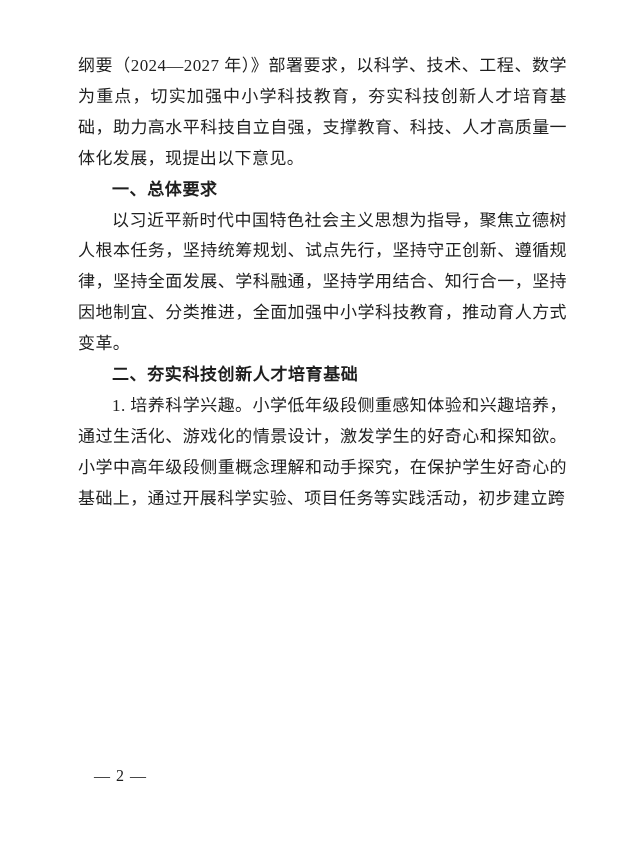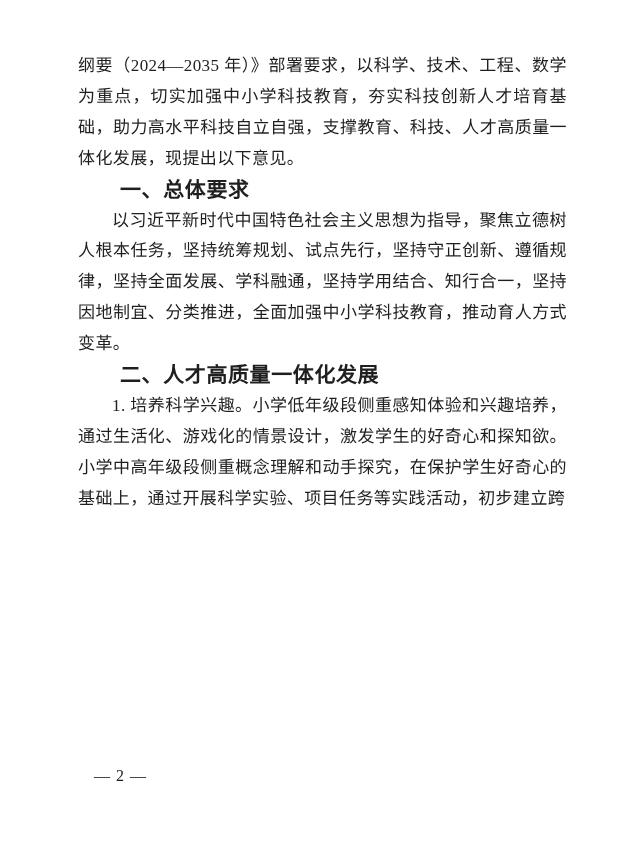--- a/index.html
+++ b/index.html
@@ -30,21 +30,21 @@
     margin: 0;
     padding: 0;
     text-indent: 2em;
   }
   p.para.continuation {
     text-indent: 0;
   }
   h2.heading {
     margin: 0;
     padding: 0;
-    font-size: 21px;
+    font-size: 17px;
     font-weight: 700;
     font-family: "Liberation Sans", "DejaVu Sans", sans-serif;
     text-indent: 2em;
     line-height: 30.9px;
     letter-spacing: 0.6px;
     text-align: left;
   }
   .page-number {
     position: absolute;
     left: 94px;
@@ -56,28 +56,28 @@
     line-height: 20px;
   }
 </style>
 </head>
 <body>
 
 <div class="page">
 
   <div class="doc-body">
 
-    <p class="para continuation">纲要（2024—2035 年）》部署要求，以科学、技术、工程、数学为重点，切实加强中小学科技教育，夯实科技创新人才培育基础，助力高水平科技自立自强，支撑教育、科技、人才高质量一体化发展，现提出以下意见。</p>
+    <p class="para continuation">纲要（2024—2027 年）》部署要求，以科学、技术、工程、数学为重点，切实加强中小学科技教育，夯实科技创新人才培育基础，助力高水平科技自立自强，支撑教育、科技、人才高质量一体化发展，现提出以下意见。</p>
 
     <h2 class="heading">一、总体要求</h2>
 
     <p class="para">以习近平新时代中国特色社会主义思想为指导，聚焦立德树人根本任务，坚持统筹规划、试点先行，坚持守正创新、遵循规律，坚持全面发展、学科融通，坚持学用结合、知行合一，坚持因地制宜、分类推进，全面加强中小学科技教育，推动育人方式变革。</p>
 
 
-    <h2 class="heading">二、人才高质量一体化发展</h2>
+    <h2 class="heading">二、夯实科技创新人才培育基础</h2>
 
     <p class="para">1. 培养科学兴趣。小学低年级段侧重感知体验和兴趣培养，通过生活化、游戏化的情景设计，激发学生的好奇心和探知欲。小学中高年级段侧重概念理解和动手探究，在保护学生好奇心的基础上，通过开展科学实验、项目任务等实践活动，初步建立跨</p>
 
   </div>
 
   <div class="page-number">— 2 —</div>
 
 </div>
 
 </body></html>

